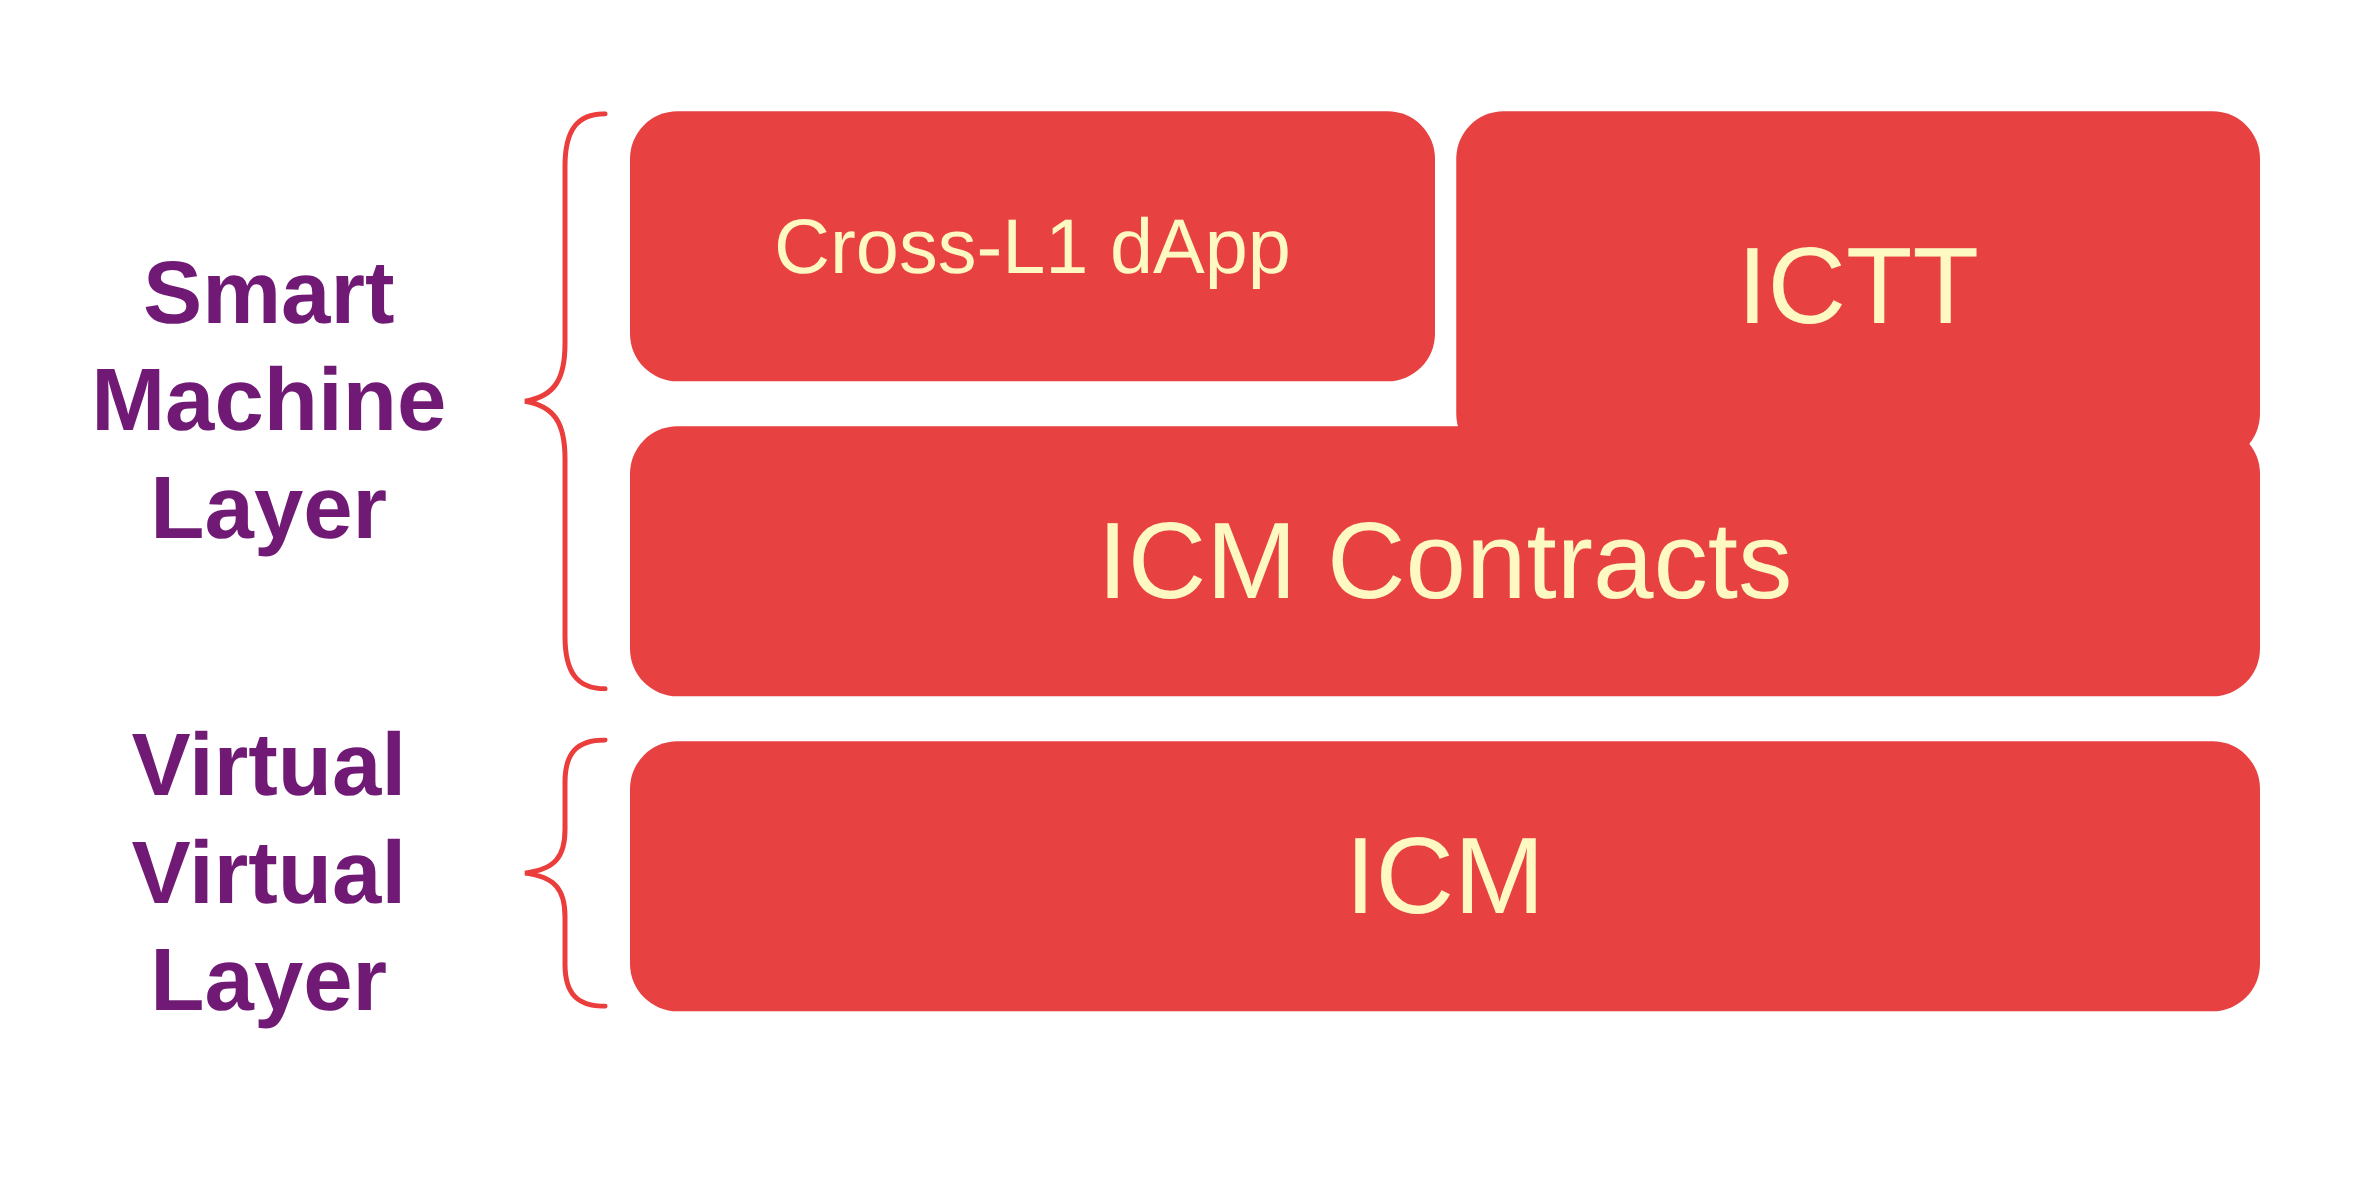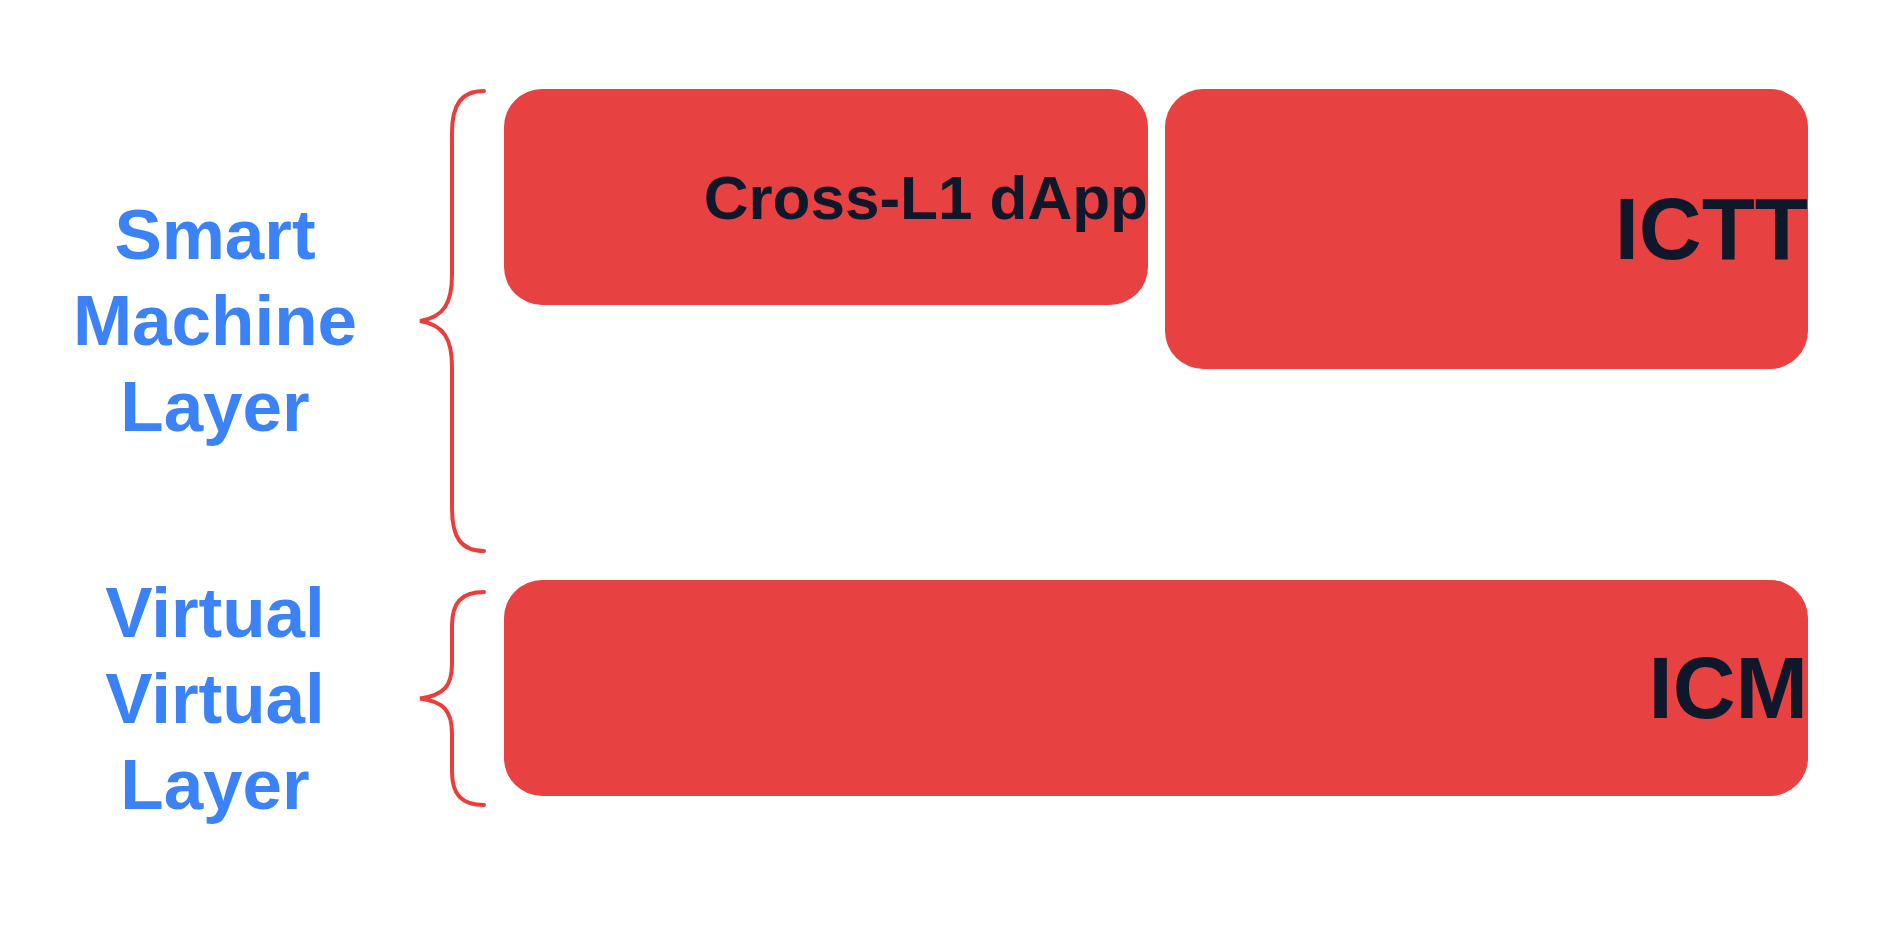--- a/index.html
+++ b/index.html
@@ -16,21 +16,21 @@
     font-family: "Liberation Sans", sans-serif;
   }
   .layer-label {
     position: absolute;
     left: 30px;
     width: 370px;
     display: flex;
     align-items: center;
     justify-content: center;
     text-align: center;
-    color: #3b82f6;
+    color: #701a75;
     font-weight: bold;
     font-size: 71px;
     line-height: 86px;
     letter-spacing: 0;
   }
   .layer-label .lines { width: 100%; }
   .label-smart   { top: 89px;  height: 464px; }
   .label-virtual { top: 590px; height: 217px; }
 
   .brace {
@@ -46,29 +46,29 @@
     stroke-width: 4;
     stroke-linecap: round;
   }
 
   .box {
     position: absolute;
     background: #e84142;
     border-radius: 38px;
     display: flex;
     align-items: center;
-    justify-content: flex-end;
-    color: #0f172a;
-    font-weight: bold;
+    justify-content: center;
+    color: #fef9c3;
+    font-weight: normal;
     text-align: center;
   }
   .box-cross-l1 { left: 504px;  top: 89px;  width: 644px;  height: 216px; font-size: 62px; }
   .box-ictt     { left: 1165px; top: 89px;  width: 643px;  height: 280px; font-size: 87px; }
   .box-icm-contracts { left: 504px; top: 341px; width: 1304px; height: 216px; font-size: 87px; }
-  .box-icm      { left: 504px; top: 580px; width: 1304px; height: 216px; font-size: 87px; }
+  .box-icm      { left: 504px; top: 593px; width: 1304px; height: 216px; font-size: 87px; }
 </style>
 </head>
 <body>
 
 <div class="canvas">
 
   <div class="layer-label label-smart">
     <div class="lines">
       <div>Smart</div>
       <div>Machine</div>
@@ -93,18 +93,21 @@
   </svg>
 
   <div class="box box-cross-l1">
     <span>Cross-L1 dApp</span>
   </div>
 
   <div class="box box-ictt">
     <span>ICTT</span>
   </div>
 
+  <div class="box box-icm-contracts">
+    <span>ICM Contracts</span>
+  </div>
 
   <div class="box box-icm">
     <span>ICM</span>
   </div>
 
 </div>
 
 </body></html>

